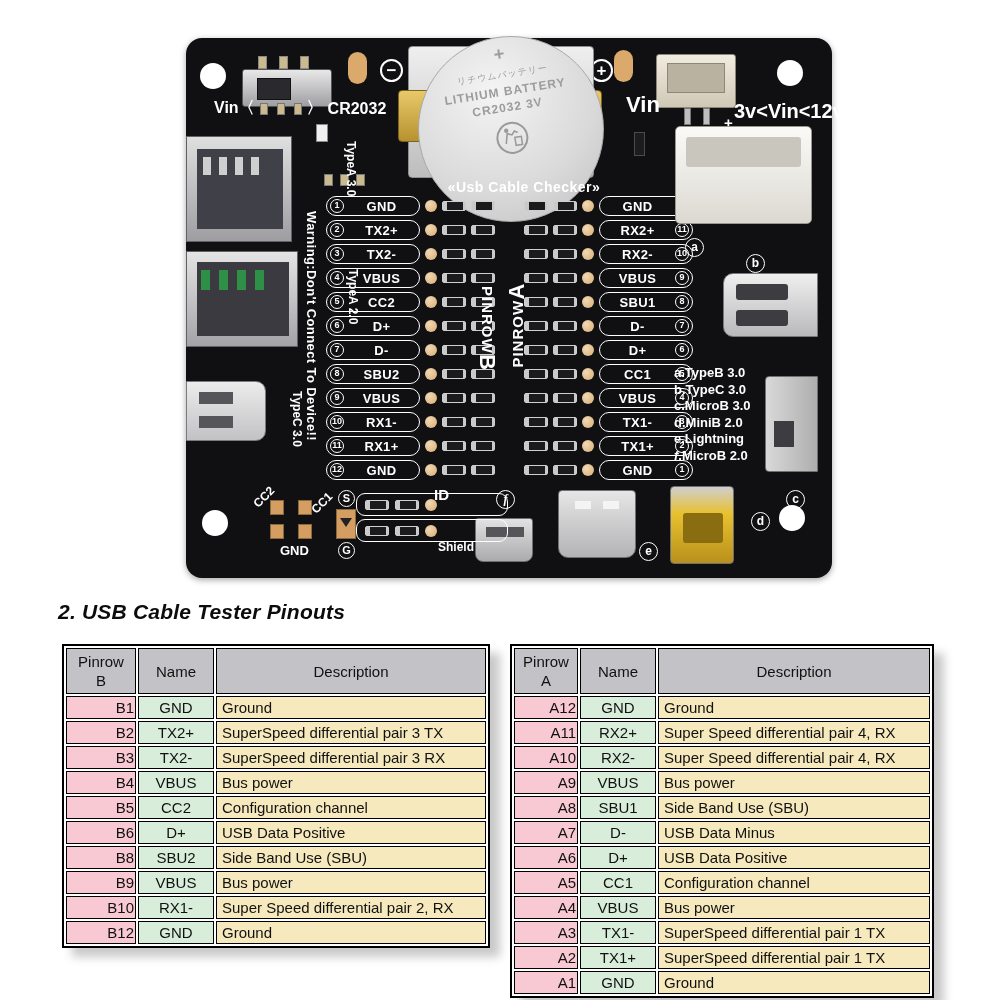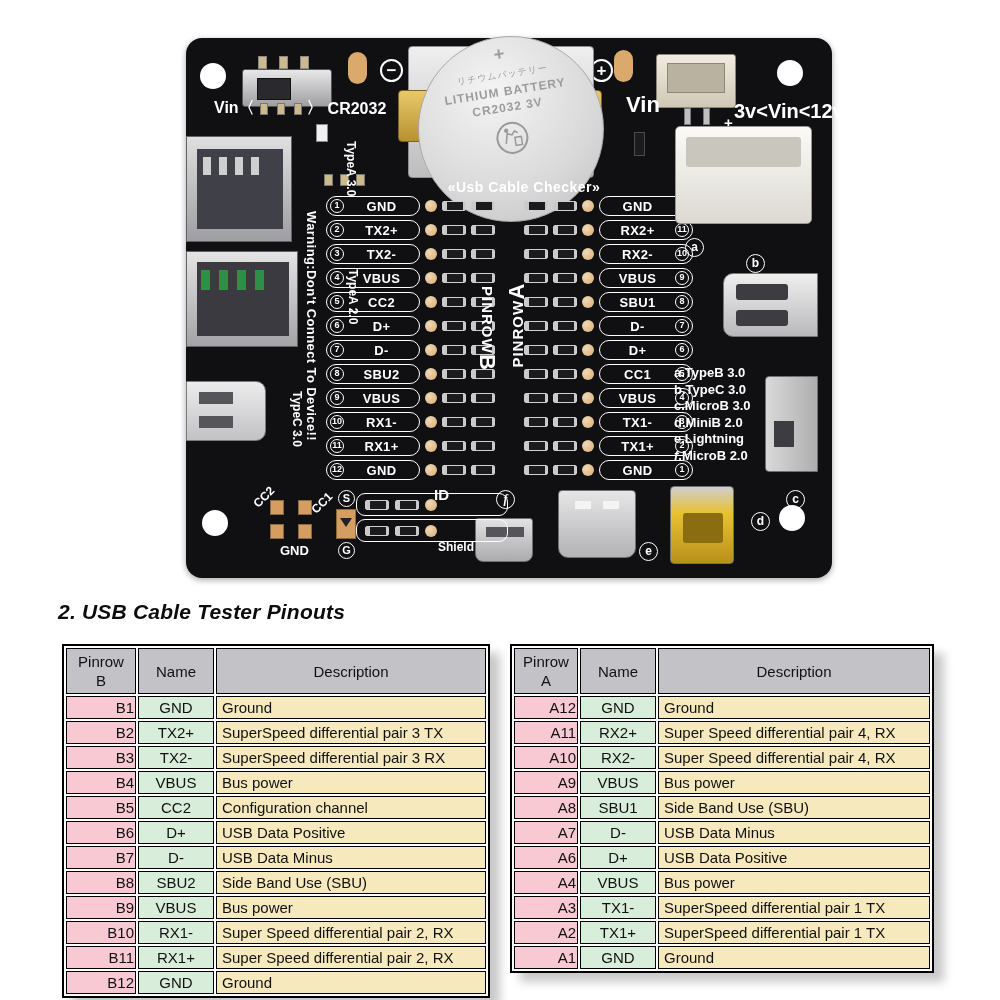--- a/index.html
+++ b/index.html
@@ -527,42 +527,32 @@
           <td>B5</td>
           <td>CC2</td>
           <td>Configuration channel</td>
         </tr>
         <tr>
           <td>B6</td>
           <td>D+</td>
           <td>USB Data Positive</td>
         </tr>
         <tr>
-          <td>B7</td>
-          <td>D-</td>
-          <td>USB Data Minus</td>
-        </tr>
-        <tr>
           <td>B8</td>
           <td>SBU2</td>
           <td>Side Band Use (SBU)</td>
         </tr>
         <tr>
           <td>B9</td>
           <td>VBUS</td>
           <td>Bus power</td>
         </tr>
         <tr>
           <td>B10</td>
           <td>RX1-</td>
-          <td>Super Speed differential pair 2, RX</td>
-        </tr>
-        <tr>
-          <td>B11</td>
-          <td>RX1+</td>
           <td>Super Speed differential pair 2, RX</td>
         </tr>
         <tr>
           <td>B12</td>
           <td>GND</td>
           <td>Ground</td>
         </tr>
       </tbody>
   </table>
 
@@ -604,20 +594,25 @@
           <td>A7</td>
           <td>D-</td>
           <td>USB Data Minus</td>
         </tr>
         <tr>
           <td>A6</td>
           <td>D+</td>
           <td>USB Data Positive</td>
         </tr>
         <tr>
+          <td>A5</td>
+          <td>CC1</td>
+          <td>Configuration channel</td>
+        </tr>
+        <tr>
           <td>A4</td>
           <td>VBUS</td>
           <td>Bus power</td>
         </tr>
         <tr>
           <td>A3</td>
           <td>TX1-</td>
           <td>SuperSpeed differential pair 1 TX</td>
         </tr>
         <tr>

